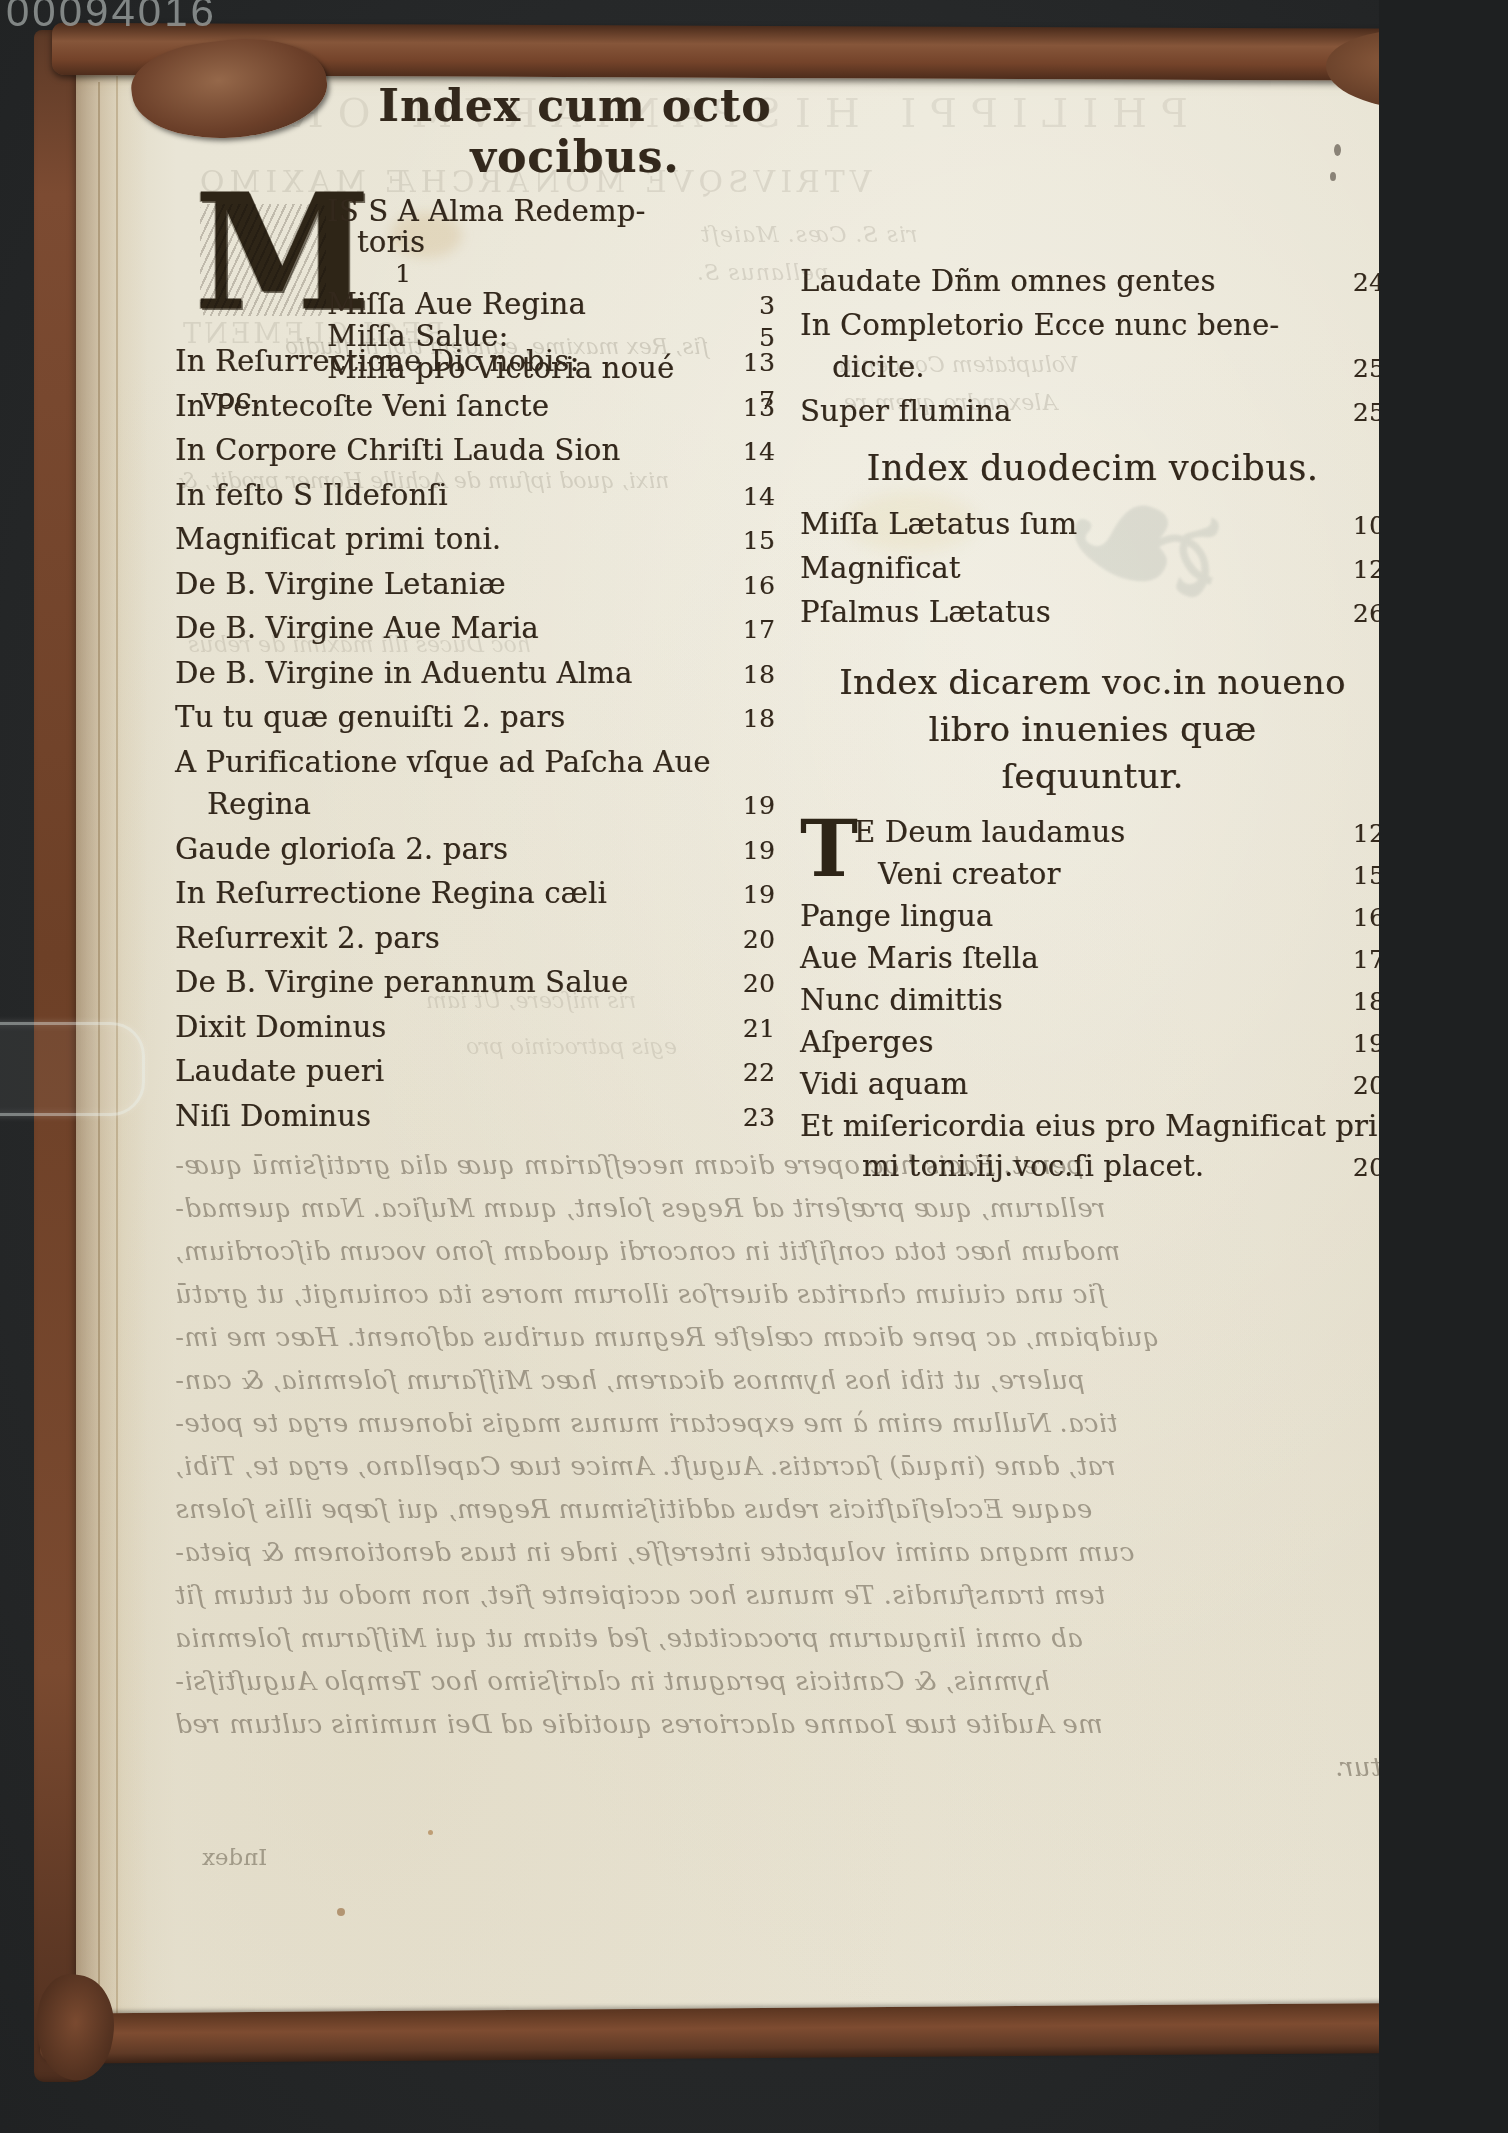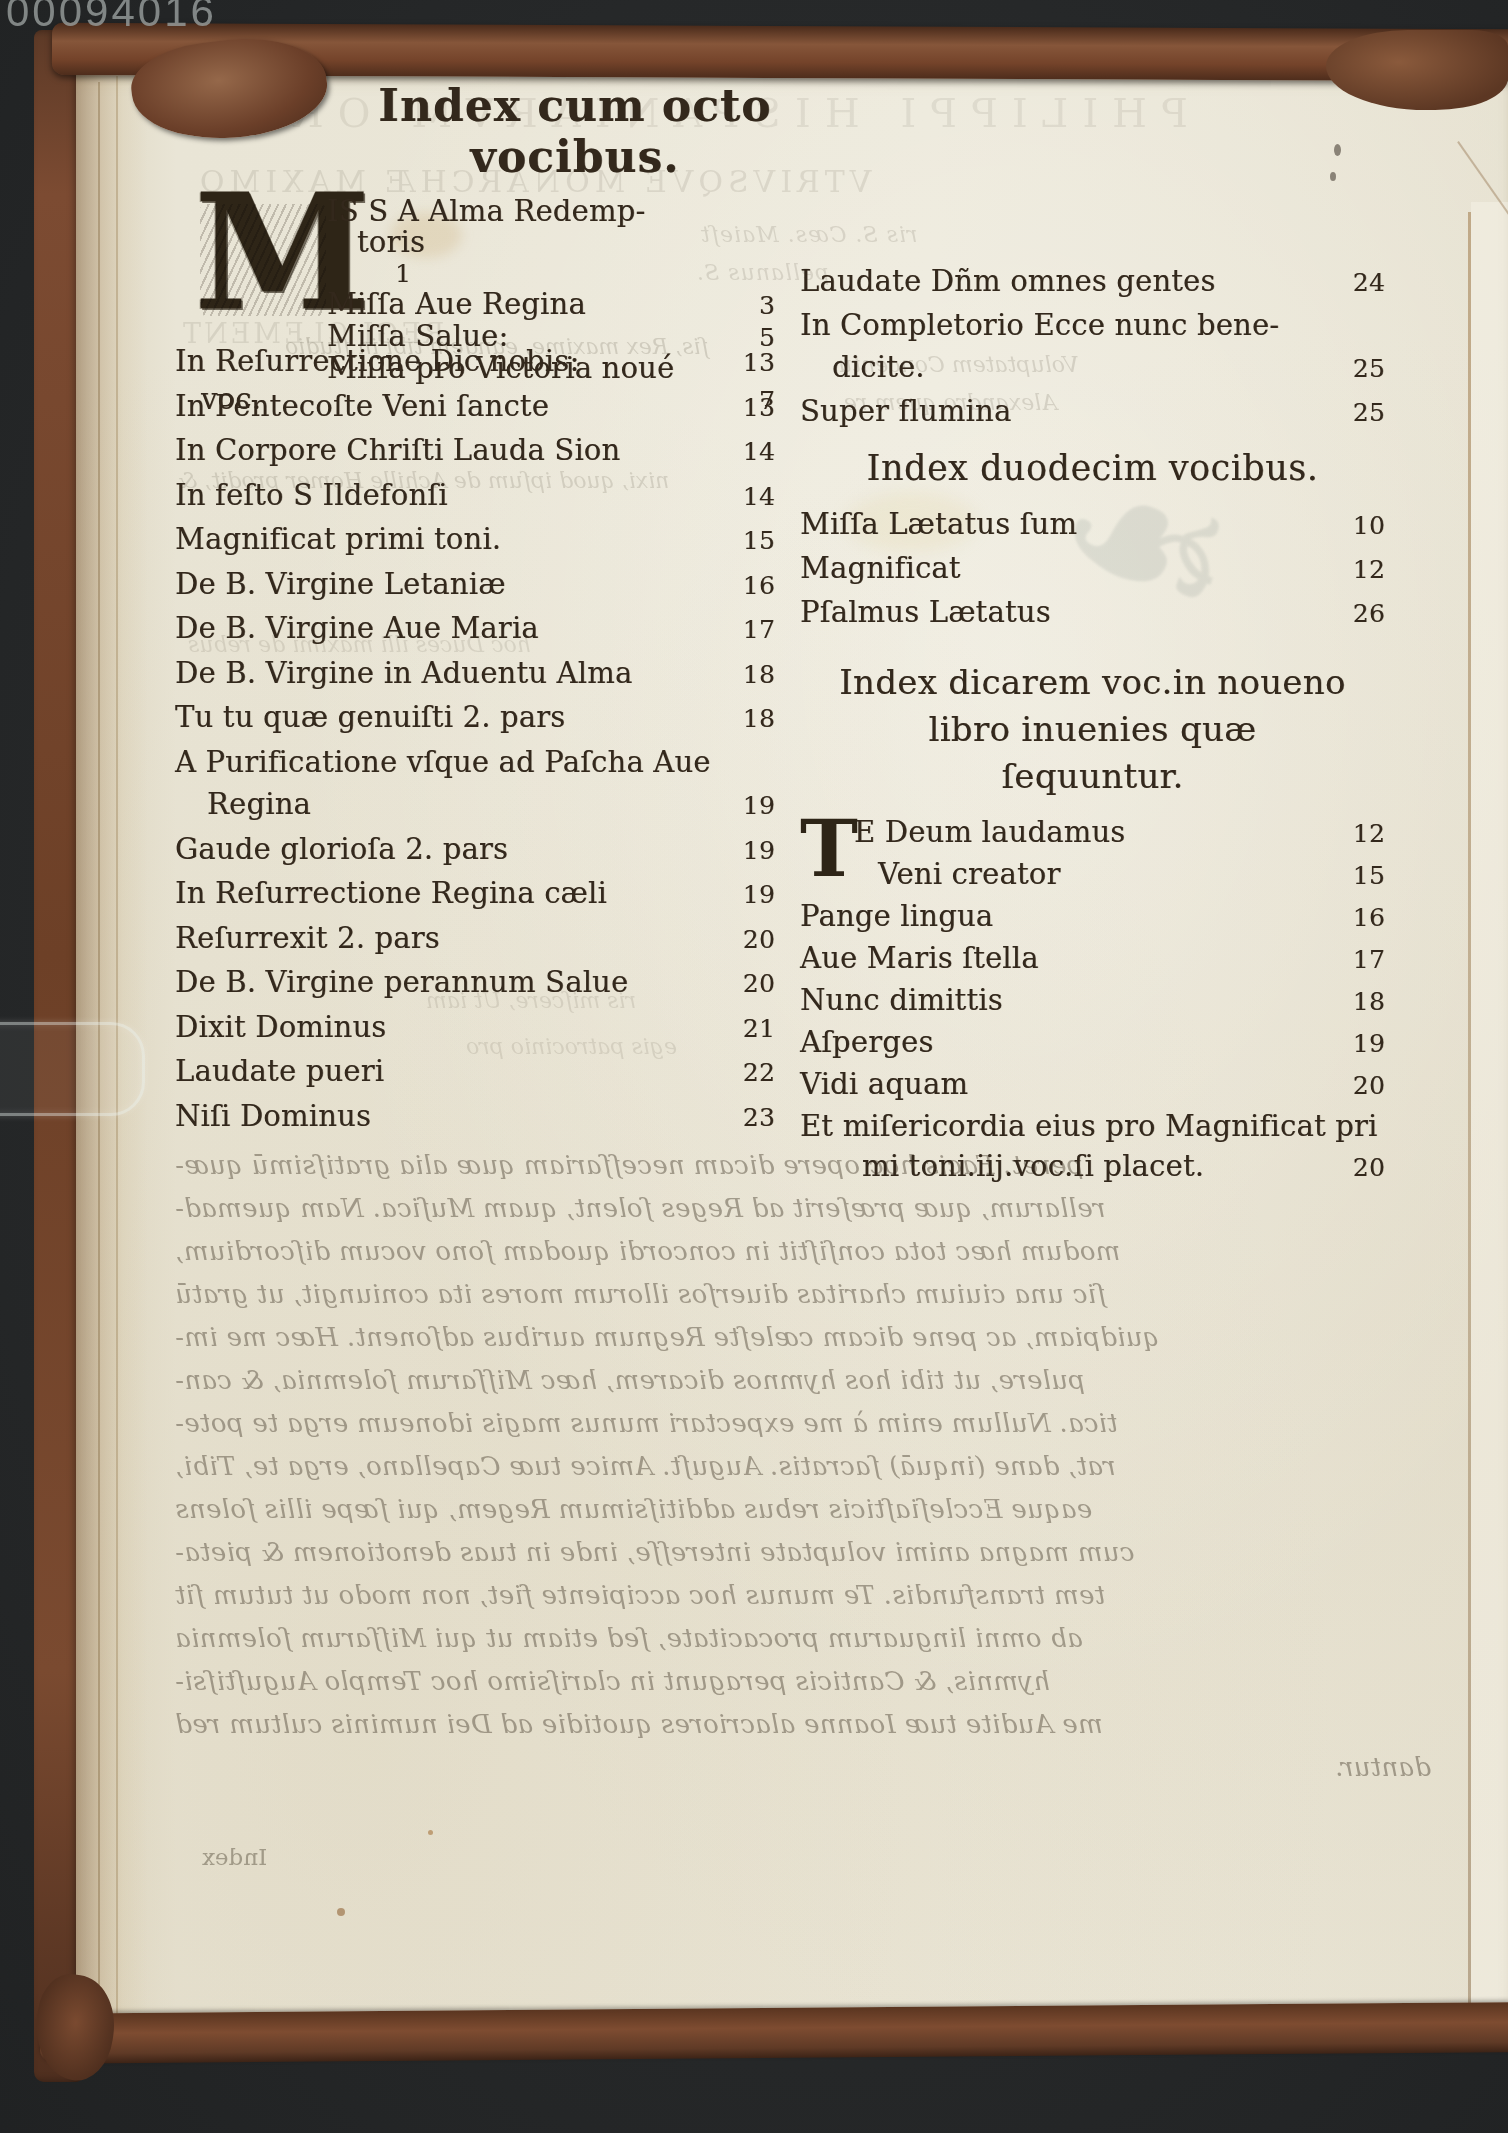--- a/index.html
+++ b/index.html
@@ -1,16 +1,16 @@
 <!DOCTYPE html>
 <html><head>
 <meta charset="utf-8">
 <style>
   html,body{margin:0;padding:0;background:#1e2021;}
-  .stage{position:relative;width:1508px;height:2133px;overflow:hidden;
+  .stage{position:relative;width:1379px;height:2133px;overflow:hidden;
          background:radial-gradient(ellipse at 55% 45%, #2d2f30 0%, #262829 60%, #202223 100%);
          font-family:"DejaVu Serif","Liberation Serif",serif;}
   .catalog{position:absolute;left:6px;top:-12px;color:#999f9e;opacity:.8;
            font-family:"Liberation Sans","DejaVu Sans",sans-serif;font-size:42px;letter-spacing:3px;z-index:8;}
   
   .leather-left{position:absolute;left:34px;top:30px;width:48px;height:2052px;z-index:1;
     background:linear-gradient(180deg,#5d3a27 0%,#7c4b32 8%,#6d4027 45%,#7a4a30 80%,#4f2f1f 100%);
     border-radius:8px 3px 6px 10px;box-shadow:inset -6px 0 8px rgba(0,0,0,.45);}
   .leather-top{position:absolute;left:52px;top:26px;width:1456px;height:52px;z-index:3;
     background:linear-gradient(180deg,#4a2b1b 0%,#86563a 35%,#74432a 70%,#4e2d1c 100%);

